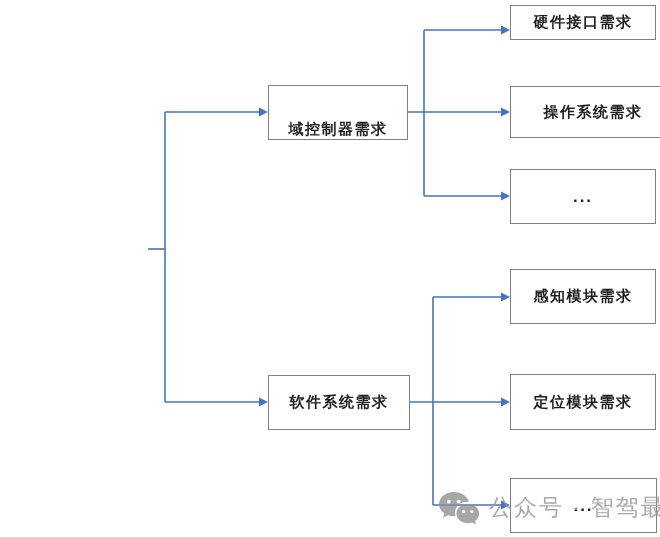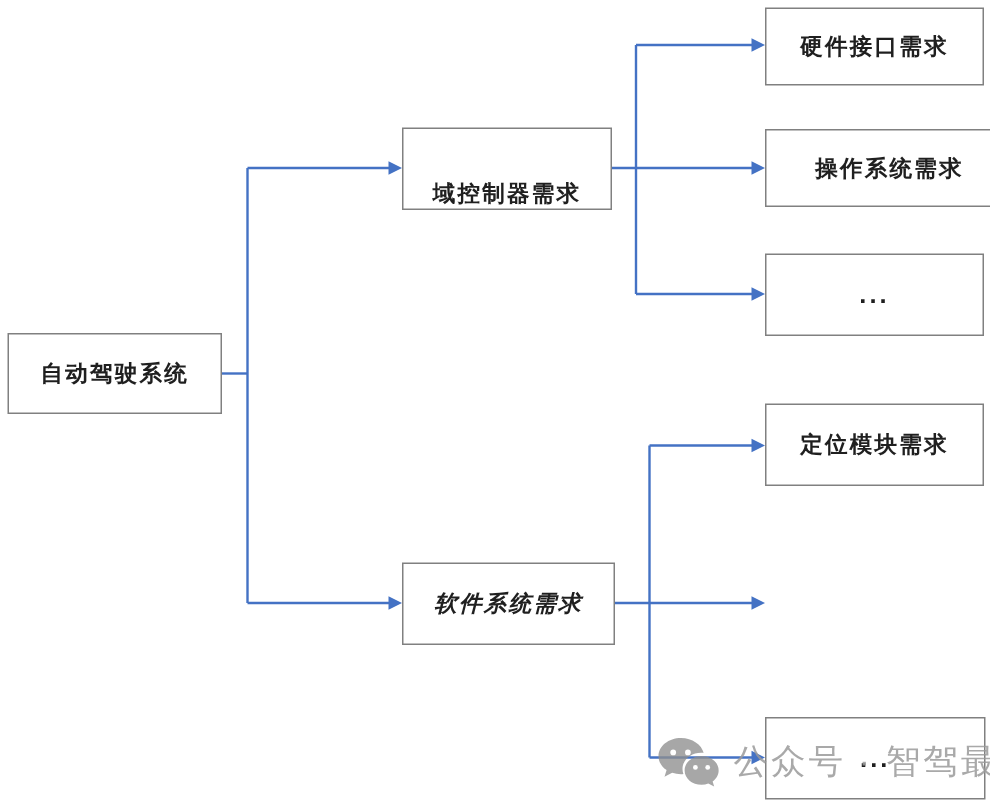--- a/index.html
+++ b/index.html
@@ -51,22 +51,22 @@
     white-space: nowrap;
   }
   .node.ellipsis .label {
     font-size: 17px;
     font-weight: 700;
     letter-spacing: 2px;
   }
   
   .n-root          { left: 5px;   top: 222px; width: 143px; height: 54px; }
   .n-domain        { left: 268px; top: 85px;  width: 140px; height: 55px; align-items: flex-end; }
-  .n-software      { left: 268px; top: 375px; width: 142px; height: 55px; font-style: italic; }
-  .n-hw            { left: 510px; top: 5px;   width: 146px; height: 52px; }
+  .n-software      { left: 268px; top: 375px; width: 142px; height: 55px; }
+  .n-hw            { left: 510px; top: 5px;   width: 146px; height: 35px; }
   .n-os            { left: 510px; top: 86px;  width: 166px; height: 52px; }
   .n-dots1         { left: 510px; top: 169px; width: 146px; height: 55px; }
   .n-perception    { left: 510px; top: 269px; width: 146px; height: 55px; }
   .n-localization  { left: 510px; top: 374px; width: 146px; height: 56px; }
   .n-dots2         { left: 510px; top: 478px; width: 147px; height: 55px; }
 
   .watermark {
     position: absolute;
     left: 438px;
     top: 489px;
@@ -112,39 +112,39 @@
 
     <path class="conn" d="M410 402 L502 402"></path>
     <polygon class="arrow" points="510,402 501,397.5 501,406.5"></polygon>
     <path class="conn" d="M433 297 L433 505"></path>
     <path class="conn" d="M433 297 L502 297"></path>
     <polygon class="arrow" points="510,297 501,292.5 501,301.5"></polygon>
     <path class="conn" d="M433 505 L502 505"></path>
     <polygon class="arrow" points="510,505 501,500.5 501,509.5"></polygon>
   </svg>
 
-  <div class="node n-root">
-    <span class="label">自动驾驶系统</span>
-  </div>
   <div class="node n-domain">
     <span class="label">域控制器需求</span>
   </div>
   <div class="node n-software">
     <span class="label">软件系统需求</span>
   </div>
   <div class="node n-hw">
     <span class="label">硬件接口需求</span>
   </div>
   <div class="node n-os">
     <span class="label">操作系统需求</span>
   </div>
   <div class="node n-dots1 ellipsis">
     <span class="label">...</span>
   </div>
   <div class="node n-perception">
+    <span class="label">感知模块需求</span>
+  </div>
+  <div class="node n-localization">
     <span class="label">定位模块需求</span>
   </div>
   <div class="node n-dots2 ellipsis">
     <span class="label">...</span>
   </div>
 
   <div class="watermark">
     <svg class="wm-icon" width="42" height="37" viewBox="0 0 42 37" xmlns="http://www.w3.org/2000/svg">
       <g fill="#8f8f8f">
         <path d="M16 3 C7.7 3 1 8.4 1 15.1 c0 3.8 2.1 7.1 5.4 9.3 l-1.4 4.4 5.1-2.6 c1.9 0.6 3.8 0.9 5.9 0.9 0.5 0 1.1 0 1.6-0.1 -0.4-1.1-0.6-2.2-0.6-3.4 0-6 5.6-10.8 12.4-10.8 0.6 0 1.2 0 1.7 0.1 C29.8 7.5 23.5 3 16 3 z"></path>

